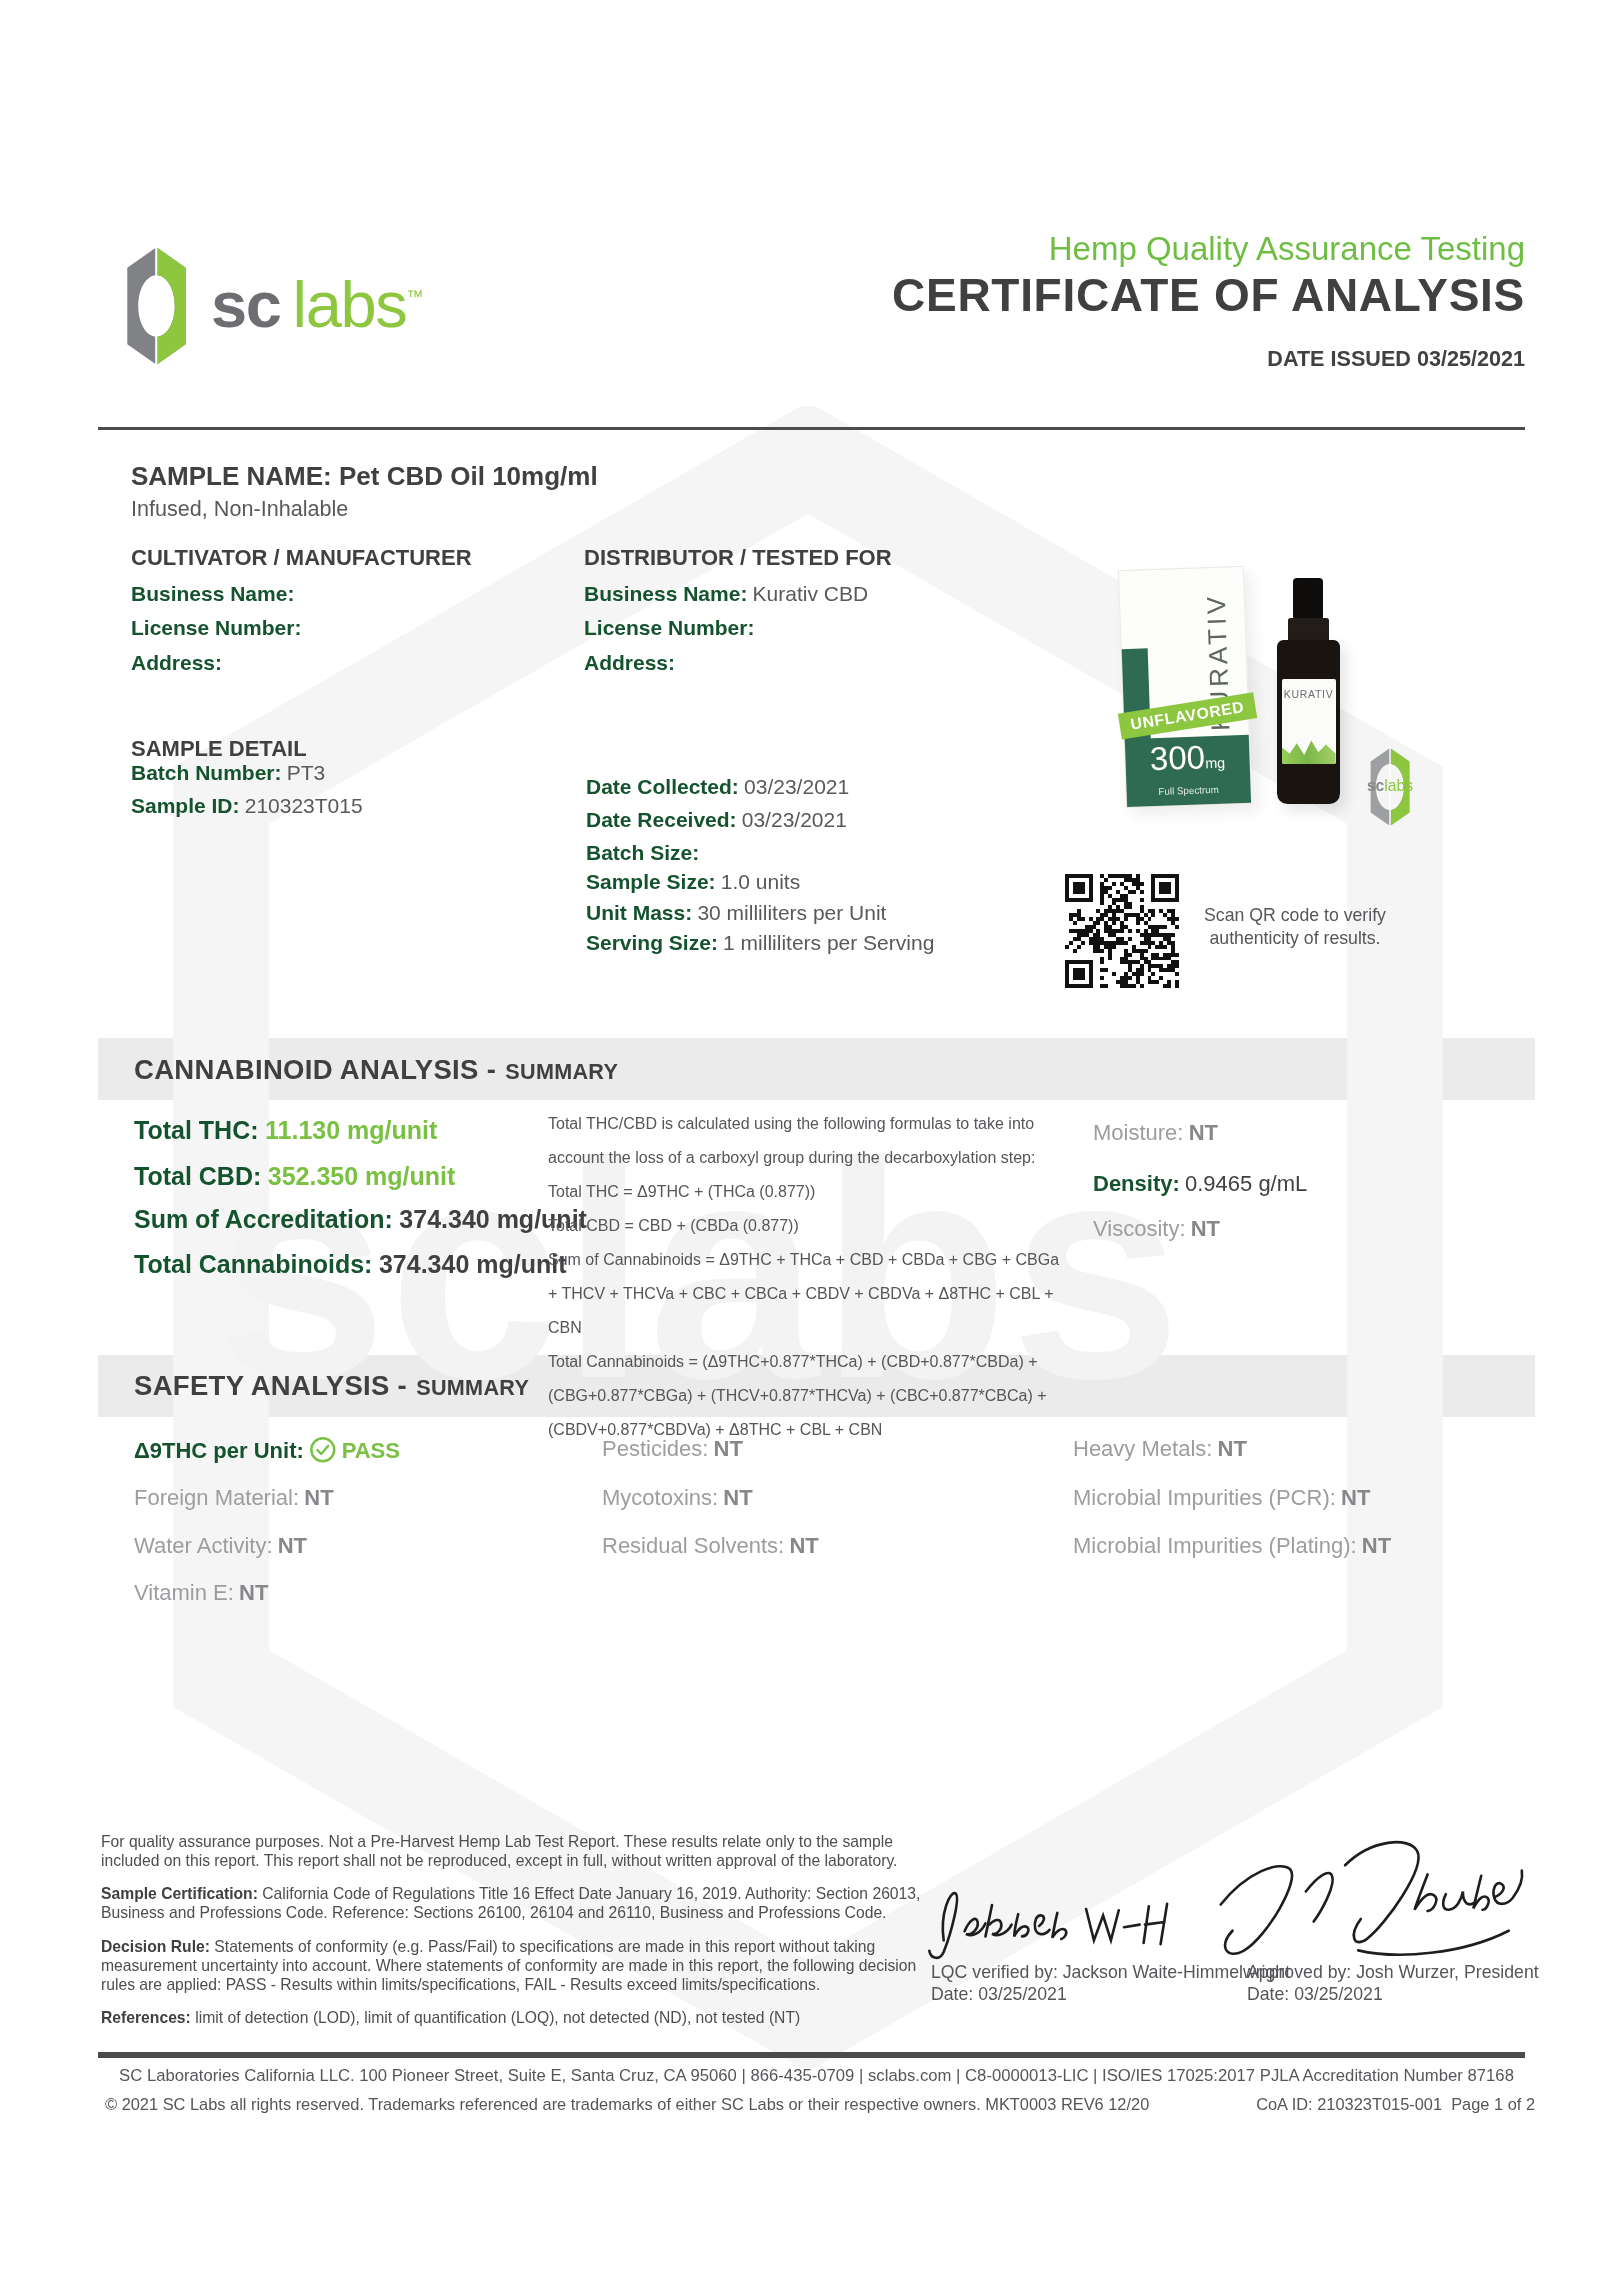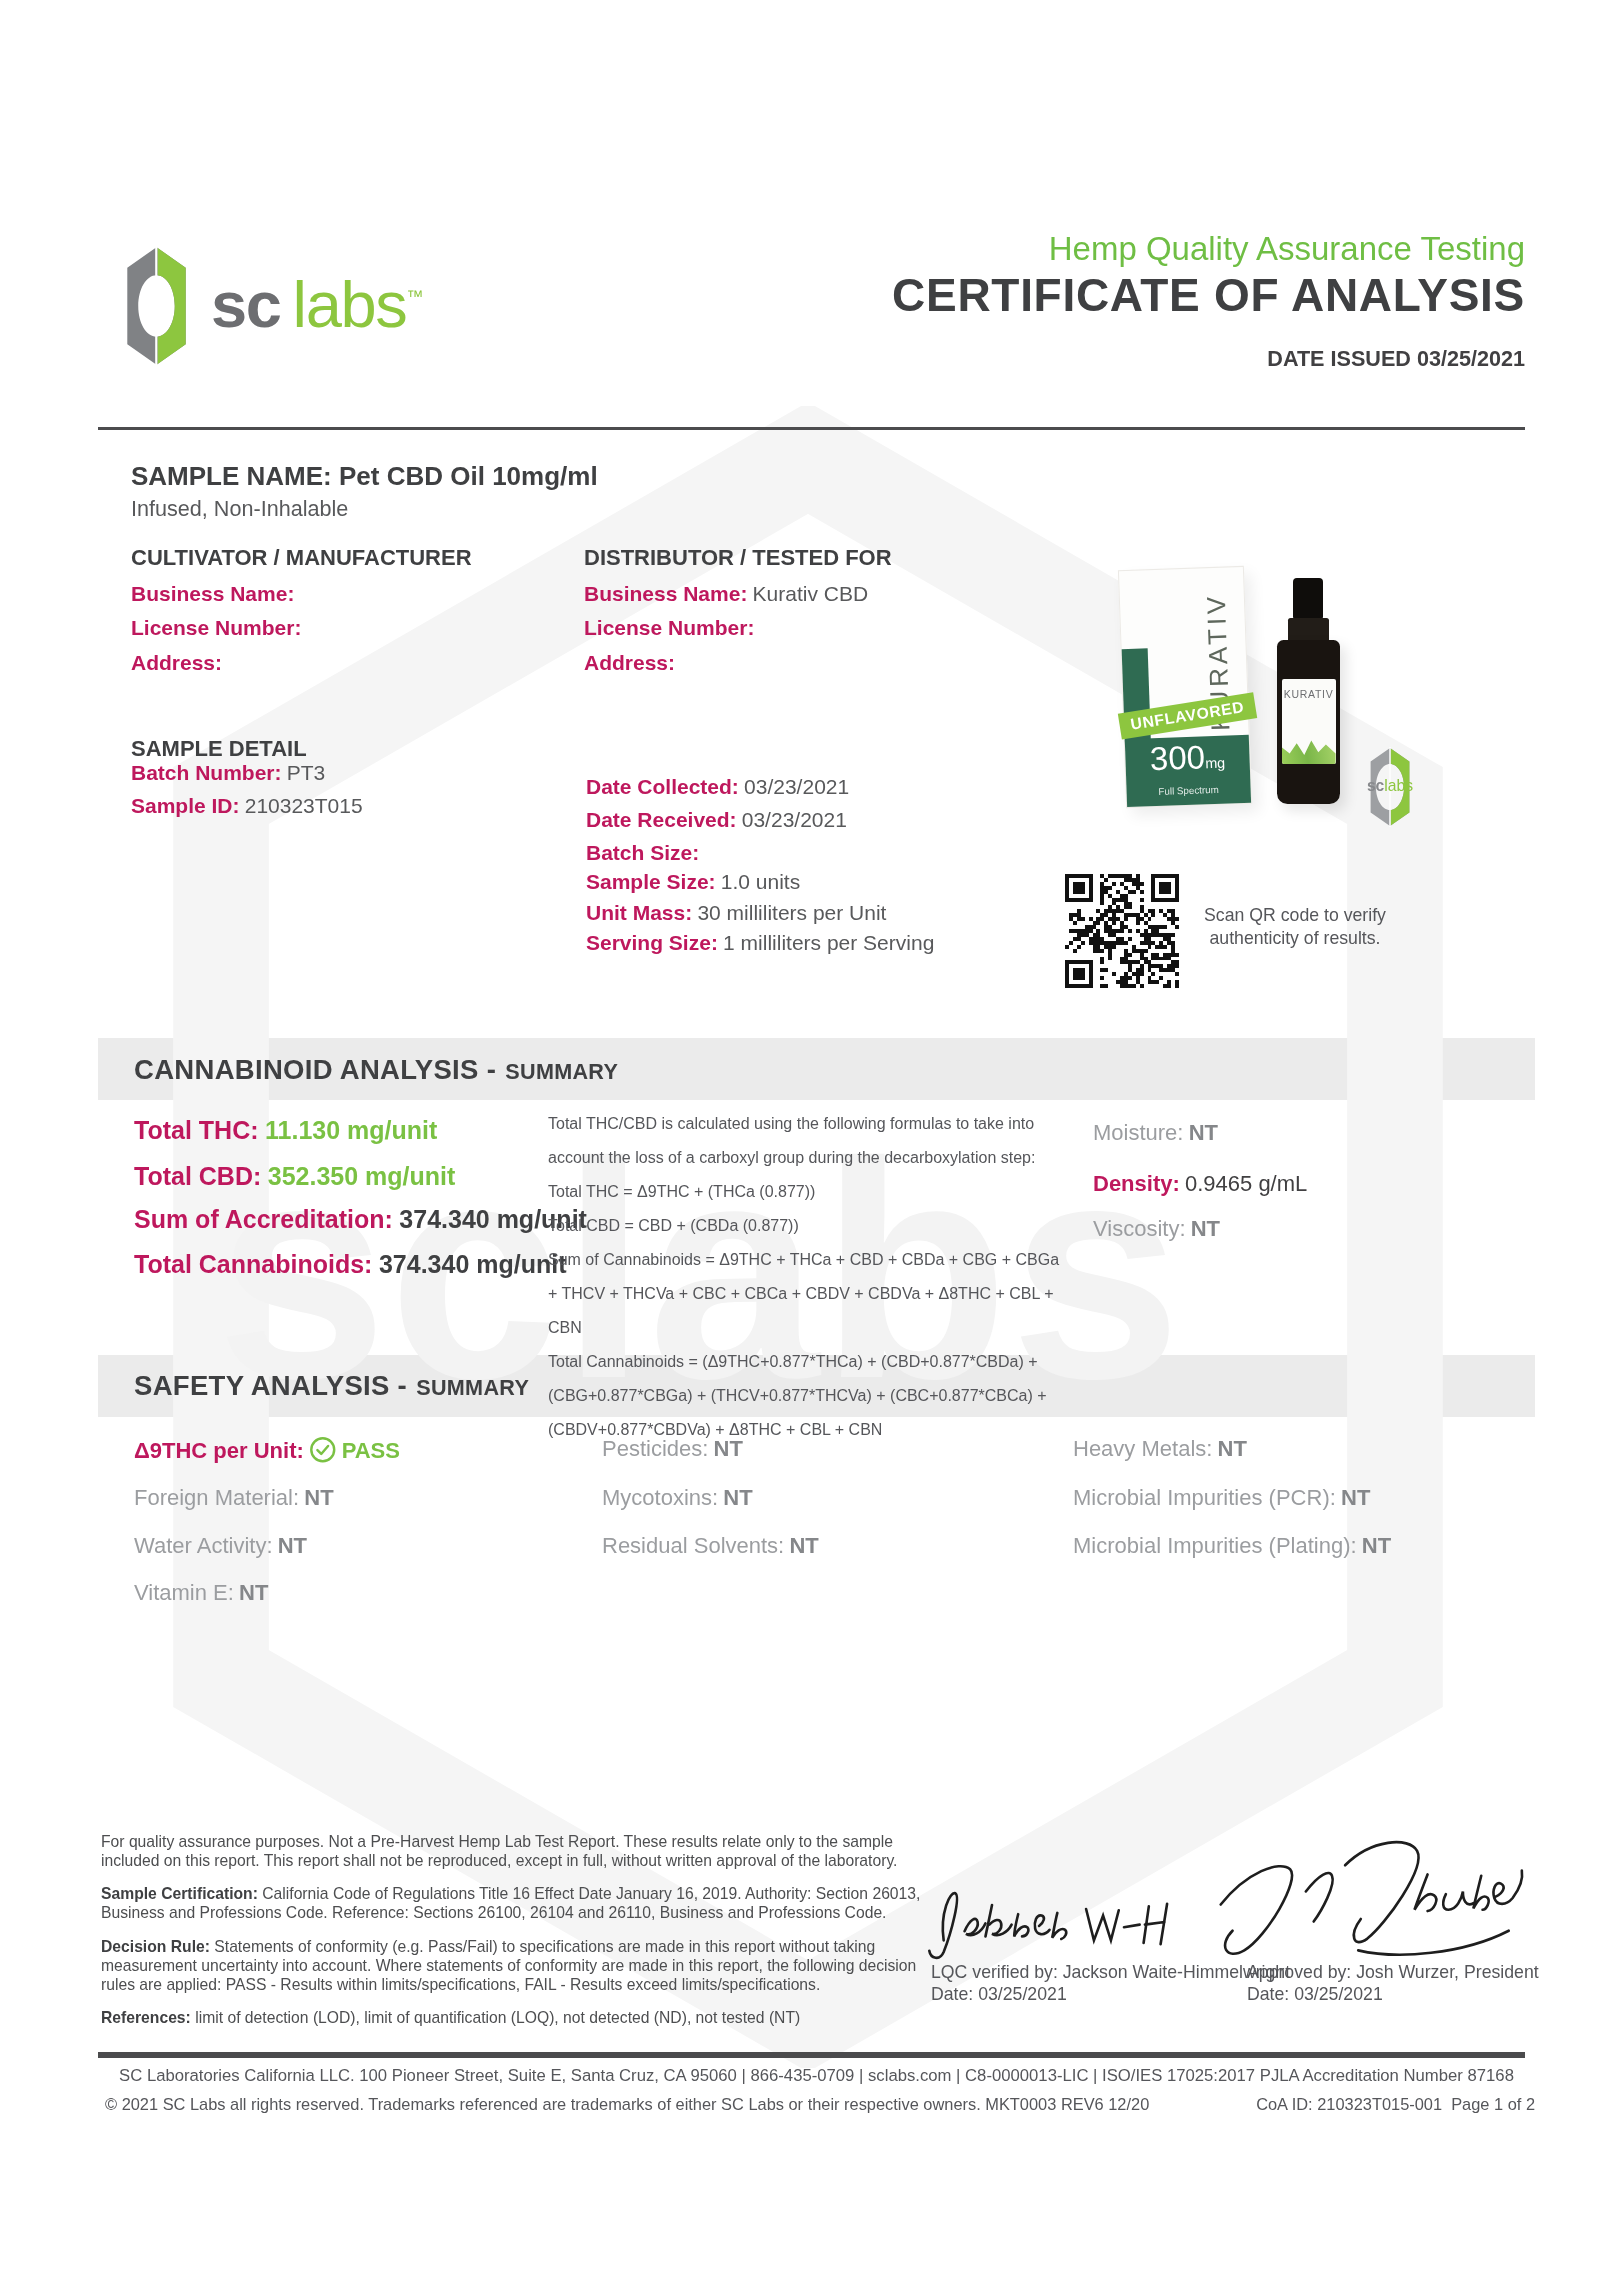--- a/index.html
+++ b/index.html
@@ -3,21 +3,21 @@
 <meta charset="utf-8">
 <style>
   html,body{margin:0;padding:0;background:#ffffff;}
   .page{position:relative;width:1622px;height:2295px;background:#ffffff;overflow:hidden;
         font-family:"Liberation Sans", sans-serif;color:#414042;}
   .abs{position:absolute;}
   
   .b{font-weight:bold;}
   .dark{color:#414042;}
   .green{color:#7ac143;}
-  .lbl{font-weight:bold;color:#be185d;margin-right:5.2px;}
+  .lbl{font-weight:bold;color:#14532d;margin-right:5.2px;}
   .val{color:#58595b;}
   .row32{font-size:21px;line-height:34px;white-space:nowrap;}
   .row34{font-size:22px;white-space:nowrap;}
   
   .logo-sc{font-size:65px;font-weight:bold;color:#6d6e71;letter-spacing:-1.3px;}
   .logo-labs{font-size:65px;font-weight:normal;color:#8dc63f;letter-spacing:-1.3px;}
   .logo-tm{font-size:17px;color:#8dc63f;vertical-align:25px;}
   .hdr-program{font-size:33px;font-weight:normal;color:#6fbe44;}
   .hdr-title{font-size:46px;font-weight:bold;color:#3f4042;letter-spacing:0.7px;}
   .hdr-date{font-size:21.6px;font-weight:bold;color:#414042;}

